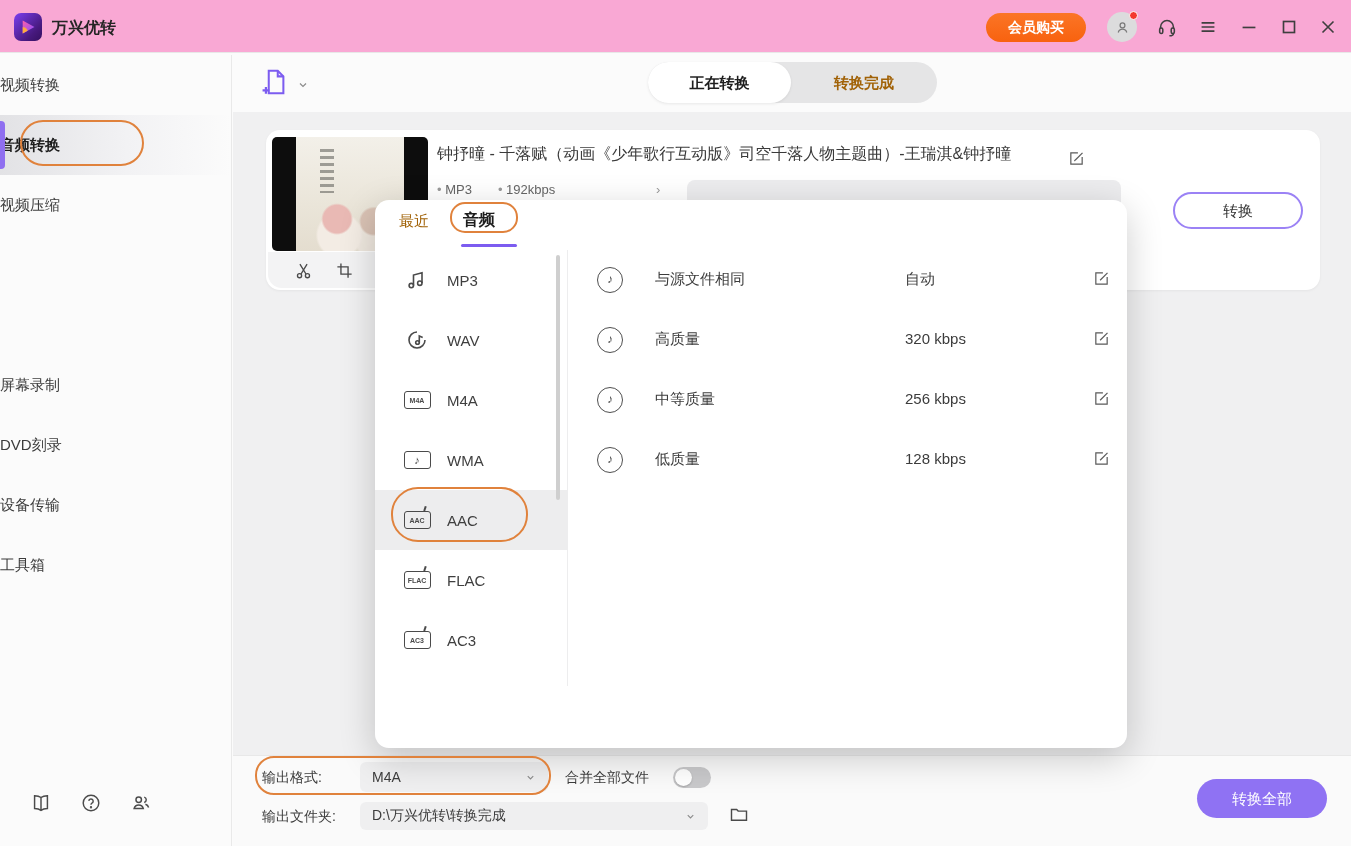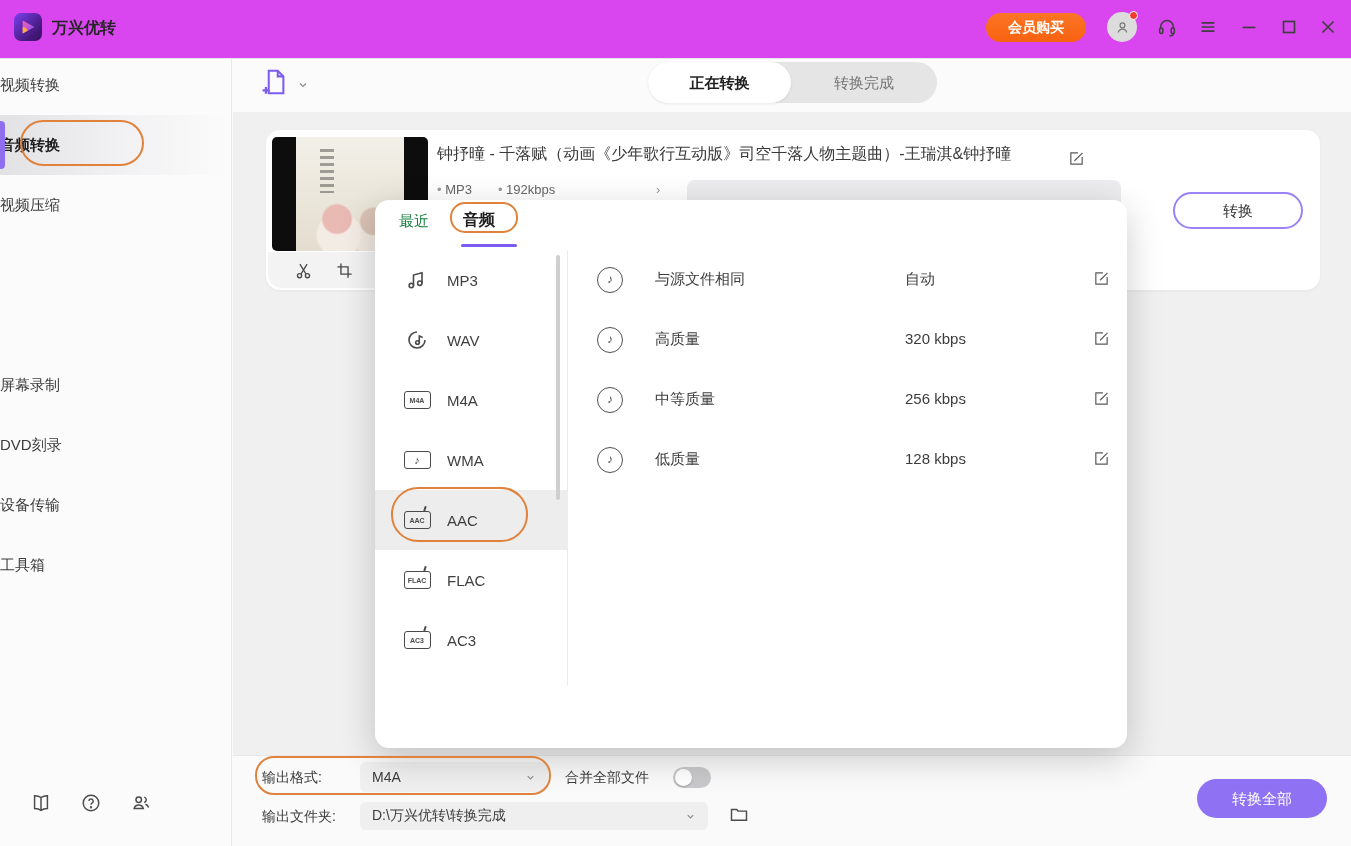--- a/index.html
+++ b/index.html
@@ -1,20 +1,20 @@
 <!DOCTYPE html>
 <html><head>
 <meta charset="utf-8">
 <style>
   * { margin:0; padding:0; box-sizing:border-box; }
   html,body { width:1351px; height:846px; font-family:"Liberation Sans","DejaVu Sans",sans-serif; background:#fbfbfb; overflow:hidden; }
   .window { position:relative; width:1351px; height:846px; background:#fbfbfb; }
 
   
-  .titlebar { position:absolute; left:0; top:0; width:1351px; height:59px; background:#d946ef; border-bottom:1px solid #e8e8e8; z-index:4; }
+  .titlebar { position:absolute; left:0; top:0; width:1351px; height:53px; background:#f9a8d4; border-bottom:1px solid #e8e8e8; z-index:4; }
   .logo { position:absolute; left:14px; top:13px; width:28px; height:28px; border-radius:7px;
           background:linear-gradient(135deg,#7a3ff0 0%,#47197e 70%,#351060 100%); }
   .logo .tri { position:absolute; left:7px; top:7px; width:14px; height:14px;
           background:radial-gradient(circle at 12% 88%, #ffac3d 0 26%, transparent 34%), linear-gradient(140deg,#ff5fa8 10%,#8a4dff 85%);
           clip-path:polygon(12% 4%, 96% 50%, 12% 96%); }
   .app-title { position:absolute; left:52px; top:18px; font-size:16px; font-weight:bold; color:#252525; }
   .buy-btn { position:absolute; left:986px; top:13px; width:100px; height:29px; border-radius:15px; background:linear-gradient(180deg,#fb7526,#f8620f);
              color:#fff; font-size:14px; font-weight:bold; text-align:center; line-height:29px; }
   .avatar { position:absolute; left:1107px; top:12px; width:30px; height:30px; border-radius:50%; background:#dcdcdd; color:#7a7a7a; display:flex; align-items:center; justify-content:center; }
   .avatar .dot { position:absolute; right:-1px; top:-1px; width:9px; height:9px; border-radius:50%; background:#f4392e; border:1.5px solid #fdfdfd; }
@@ -31,21 +31,21 @@
 
   
   .toolbar { position:absolute; left:233px; top:55px; width:1118px; height:57px; background:#fbfbfb; }
   .mainarea { position:absolute; left:233px; top:112px; width:1118px; height:643px; background:#f0f0f1; }
   .addfile { position:absolute; left:29px; top:12px; display:flex; align-items:flex-end; gap:8px; color:#7c5cf0; }
   .addfile .icon { width:27px; height:30px; }
   .addfile .chev { width:12px; height:12px; color:#8b8b8b; margin-bottom:6px; }
   .tabs-pill { position:absolute; left:415px; top:7px; width:289px; height:41px; border-radius:21px; background:#e5e5e6; }
   .tab-seg { position:absolute; top:0; height:41px; line-height:41px; text-align:center; font-size:15px; }
   .tab-active { left:0; width:143px; background:#fff; border-radius:21px; font-weight:bold; color:#1e1e1e; box-shadow:0 1px 3px rgba(0,0,0,.08); }
-  .tab-inactive { left:143px; width:146px; color:#737373; }
+  .tab-inactive { left:143px; width:146px; color:#a16207;font-weight:bold; }
 
   
   .card { position:absolute; left:266px; top:130px; width:1054px; height:160px; background:#fff; border-radius:14px; box-shadow:0 1px 3px rgba(0,0,0,.05); z-index:2; }
   .thumb { position:absolute; left:6px; top:7px; width:156px; height:114px; background:#0d0d0d; border-radius:5px; overflow:hidden; }
   .thumb .art { position:absolute; left:24px; top:0; width:108px; height:114px;
       background:
         radial-gradient(circle at 38% 72%, #e9b9b4 0 13%, transparent 15%),
         radial-gradient(circle at 40% 86%, #f3ece4 0 18%, transparent 20%),
         radial-gradient(circle at 72% 74%, #d9c2b4 0 11%, transparent 13%),
         radial-gradient(circle at 74% 88%, #efe8df 0 16%, transparent 18%),
@@ -58,21 +58,21 @@
   .file-title { position:absolute; left:171px; top:14px; width:880px; font-size:16px; color:#3a3a3a; white-space:nowrap; }
   .edit-title { position:absolute; left:802px; top:20px; width:17px; height:17px; color:#5a5a5a; }
   .meta { position:absolute; left:171px; top:52px; font-size:13px; color:#666; display:flex; gap:26px; }
   .meta .b::before { content:'• '; color:#9a9a9a; }
   .meta-chev { position:absolute; left:390px; top:52px; color:#9a9a9a; font-size:13px; }
   .graybar { position:absolute; left:421px; top:50px; width:434px; height:60px; background:#ececee; border-radius:8px; }
   .convert-btn { position:absolute; left:907px; top:62px; width:130px; height:37px; border:2px solid #9b82f5; border-radius:19px; background:#fff; font-size:15px; color:#333; text-align:center; line-height:33px; }
 
   
   .popup { position:absolute; left:375px; top:200px; width:752px; height:548px; background:#fff; border-radius:14px; box-shadow:0 10px 36px rgba(0,0,0,.20); z-index:5; }
-  .ptab-recent { position:absolute; left:24px; top:12px; font-size:15px; color:#15803d; }
+  .ptab-recent { position:absolute; left:24px; top:12px; font-size:15px; color:#a16207; }
   .ptab-audio { position:absolute; left:88px; top:10px; font-size:16px; font-weight:bold; color:#1e1e1e; }
   .ptab-underline { position:absolute; left:86px; top:44px; width:56px; height:3px; border-radius:2px; background:#7c5cf0; }
   .plist { position:absolute; left:0; top:50px; width:193px; height:436px; border-right:1px solid #ededee; }
   .prow { position:absolute; left:0; width:192px; height:60px; display:flex; align-items:center; gap:16px; padding-left:28px; }
   .prow.sel { background:#ededee; }
   .prow .fname { font-size:15px; color:#3f3f3f; }
   .ficon { width:28px; height:24px; color:#4a4a4a; display:flex; align-items:center; justify-content:center; }
   .ficon svg { width:24px; height:24px; }
   .fbox { position:relative; width:27px; height:18px; border:1.6px solid #4a4a4a; border-radius:3px; font-size:7px; font-weight:bold; color:#4a4a4a; display:flex; align-items:center; justify-content:center; letter-spacing:0; }
   .fbox.ant::after { content:''; position:absolute; top:-6px; right:4px; width:1.6px; height:5px; background:#4a4a4a; transform:rotate(18deg); }

